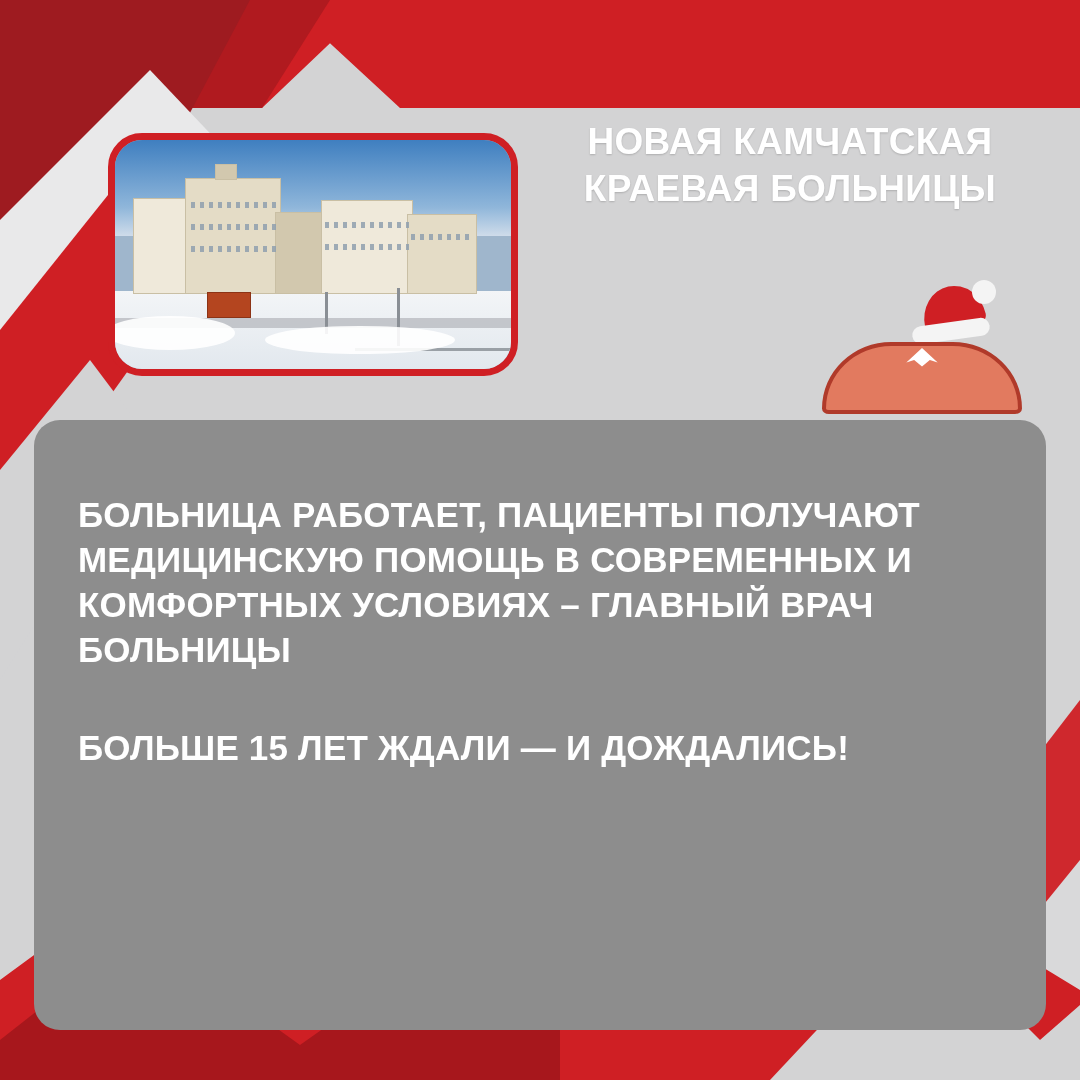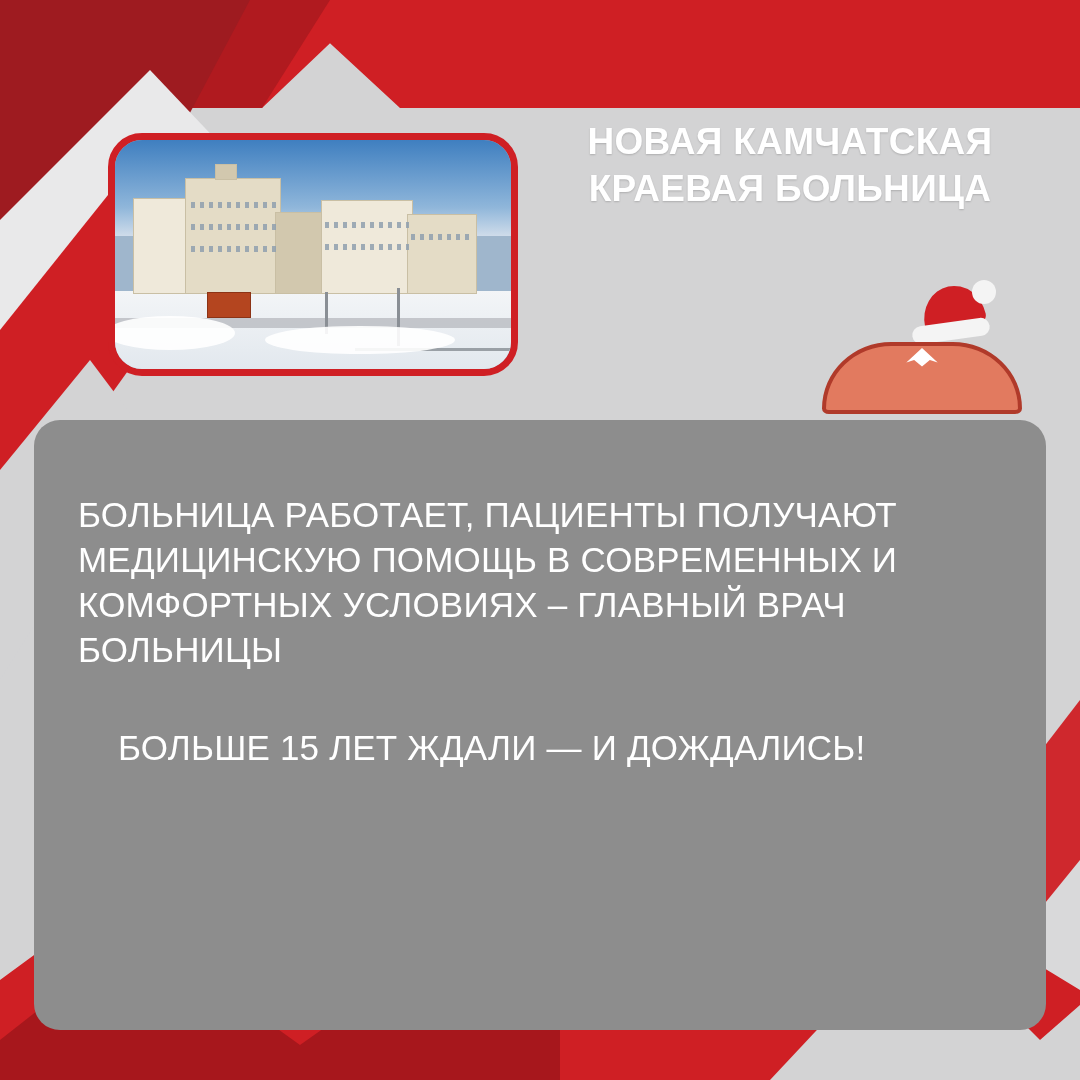--- a/index.html
+++ b/index.html
@@ -227,36 +227,35 @@
     top: 420px; left: 34px;
     width: 1012px; height: 610px;
     background: #8d8d8d;
     border-radius: 26px;
   }
   .card-text {
     position: absolute;
     top: 72px; left: 44px;
     width: 930px;
     color: #ffffff;
-    font-weight: 400;
+    font-weight: 700;
     font-size: 35px;
     line-height: 1.29;
     letter-spacing: .2px;
   }
   .card-text .name {
     color: #9e1016;
     display: block;
   }
   .card-text .gap {
     display: block;
     height: 52px;
   }
   .card-text .closing {
     display: block;
-    margin-left: 40px;
   }
 </style>
 </head>
 <body>
 
 <div class="poster">
 
   <div class="bg-base"></div>
   <div class="shape top-red"></div>
   <div class="shape top-red-dark"></div>
@@ -292,21 +291,21 @@
       <div class="road"></div>
       <div class="truck" style="left:92px; top:152px;"></div>
       <div class="pole" style="left:282px; top:148px; height:58px;"></div>
       <div class="pole" style="left:210px; top:152px; height:42px;"></div>
       <div class="fence" style="left:240px; top:208px; width:160px;"></div>
       <div class="snowpile" style="left:-10px; top:176px; width:130px; height:34px;"></div>
       <div class="snowpile" style="left:150px; top:186px; width:190px; height:28px;"></div>
     </div>
   </div>
 
-  <div class="headline">НОВАЯ КАМЧАТСКАЯ КРАЕВАЯ БОЛЬНИЦА</div>
+  <div class="headline">НОВАЯ КАМЧАТСКАЯ КРАЕВАЯ БОЛЬНИЦЫ</div>
 
   <div class="logo">
     <div class="logo-hat">
       <div class="hat-body"></div>
       <div class="hat-brim"></div>
       <div class="hat-pom"></div>
     </div>
     <div class="logo-mount"></div>
     <div class="logo-snowcap"></div>
     <div class="logo-title">ЧАТКА</div>

